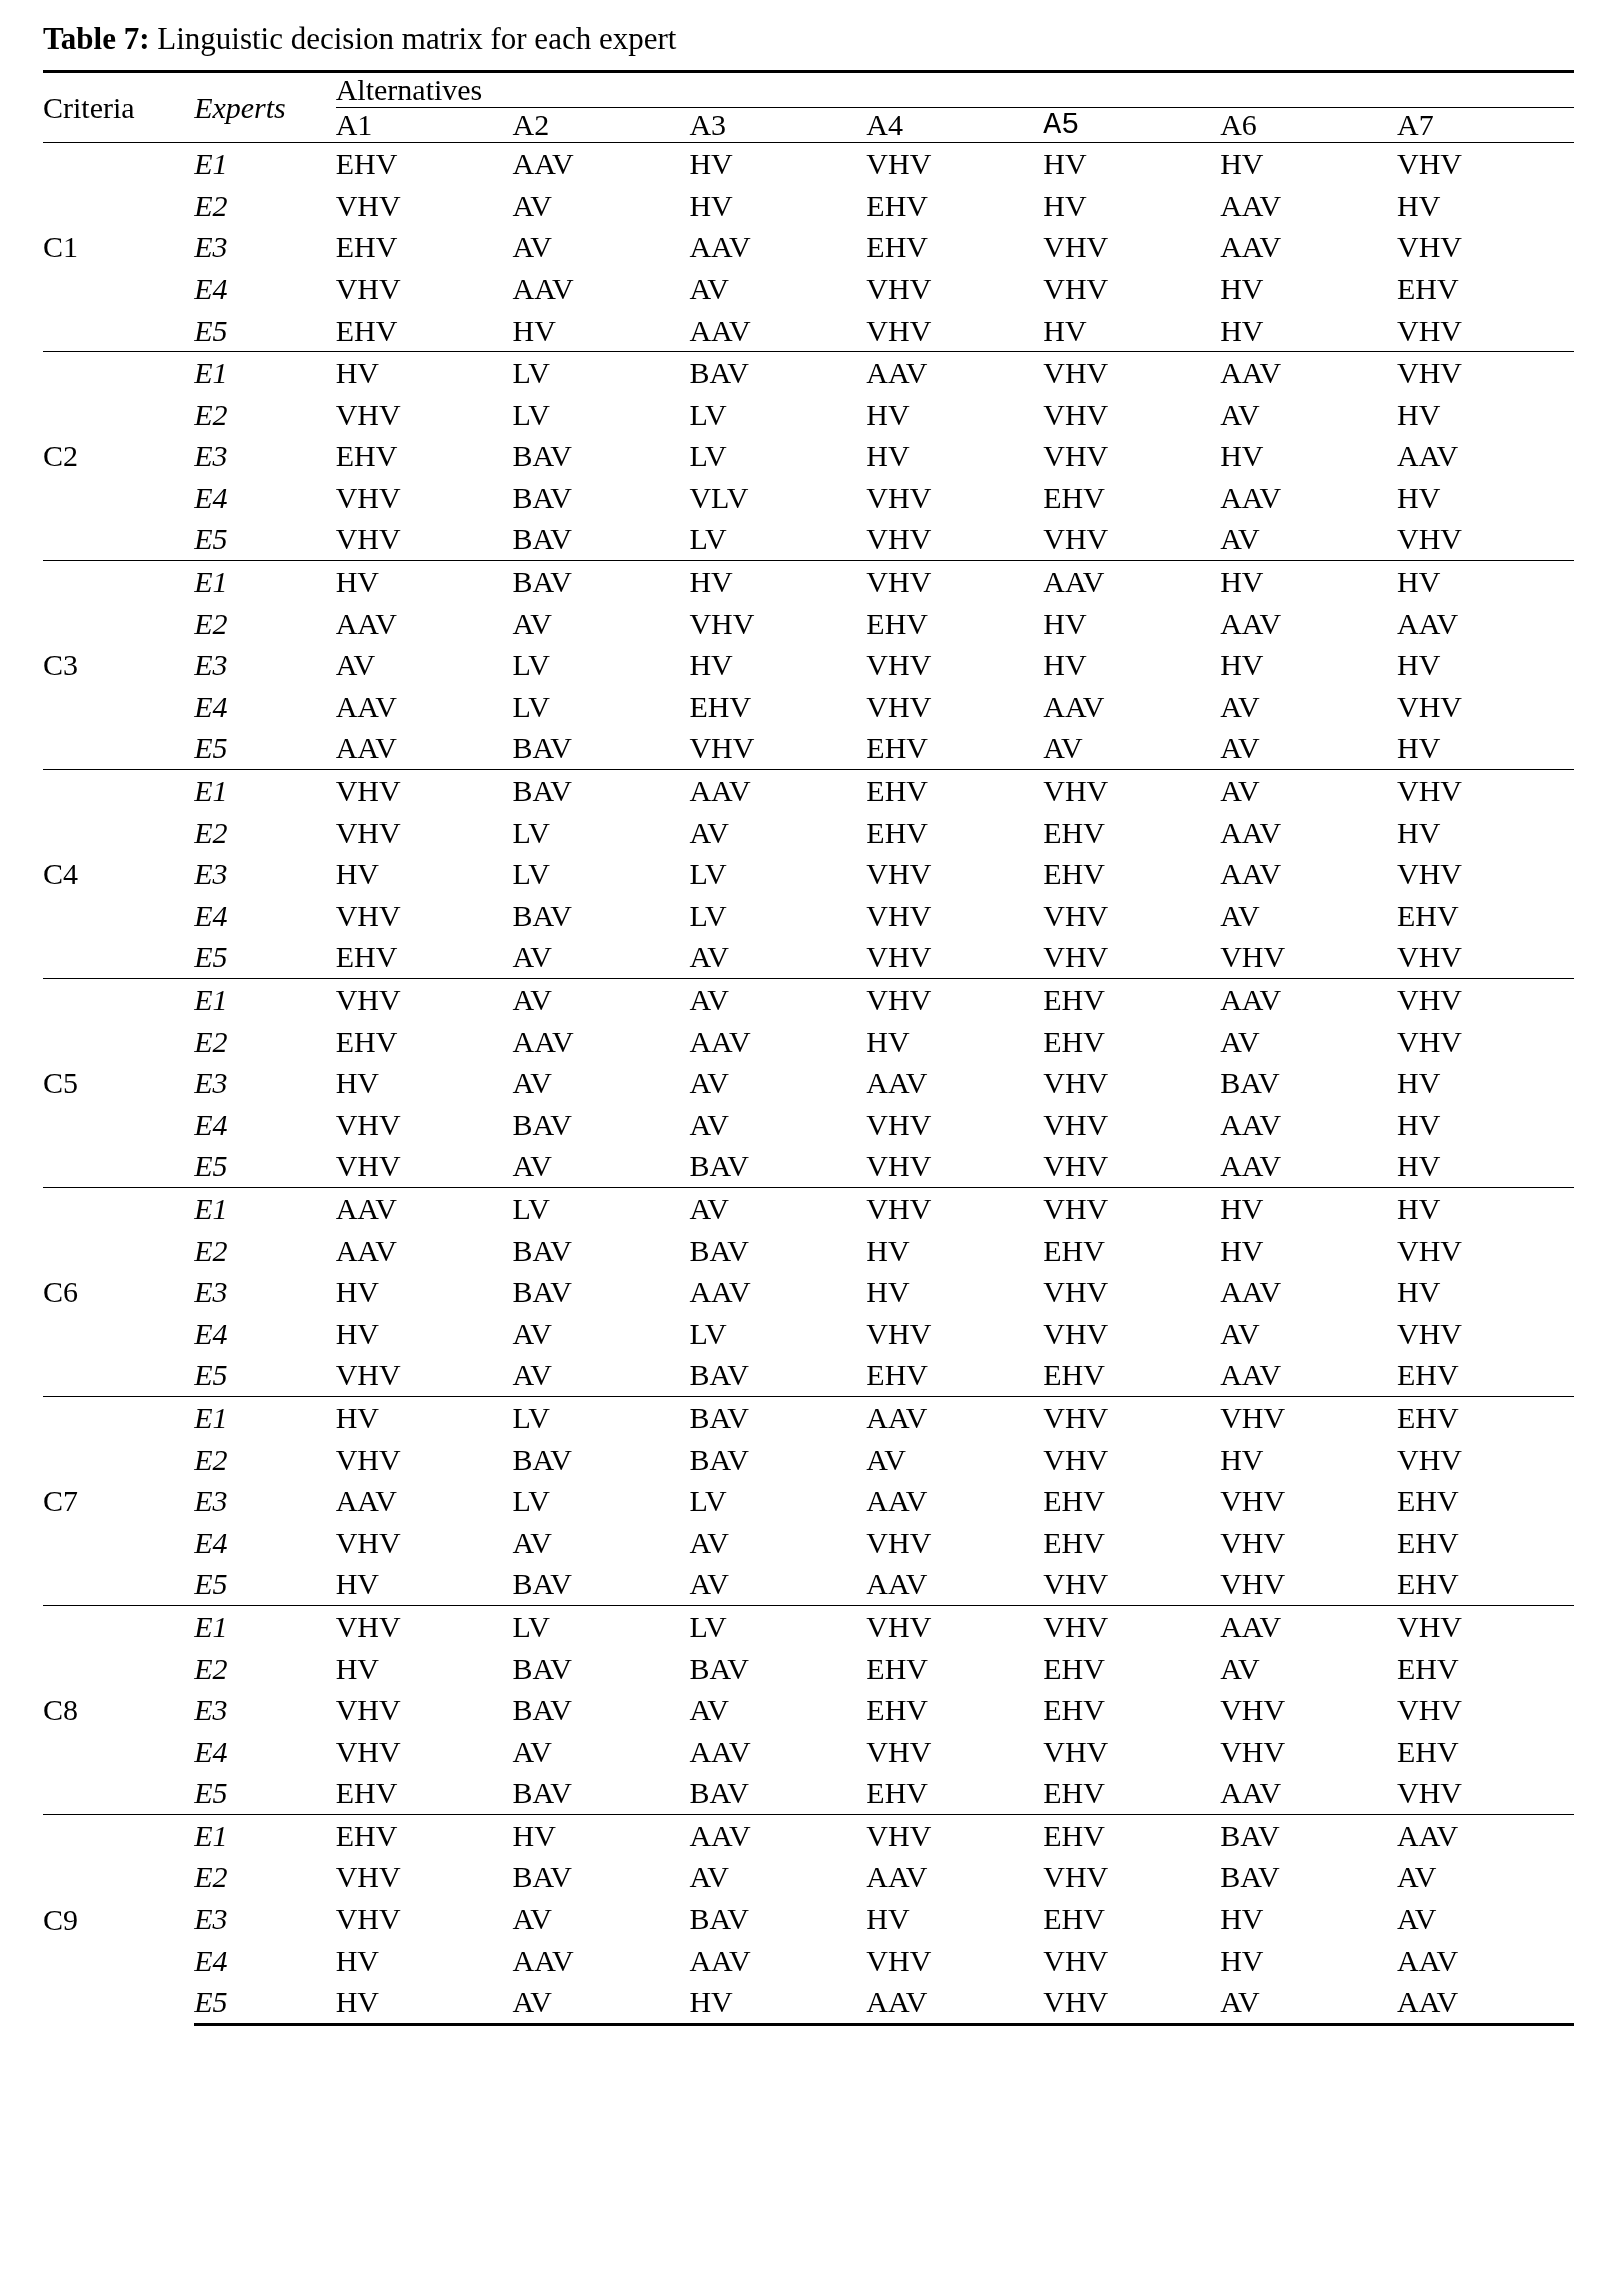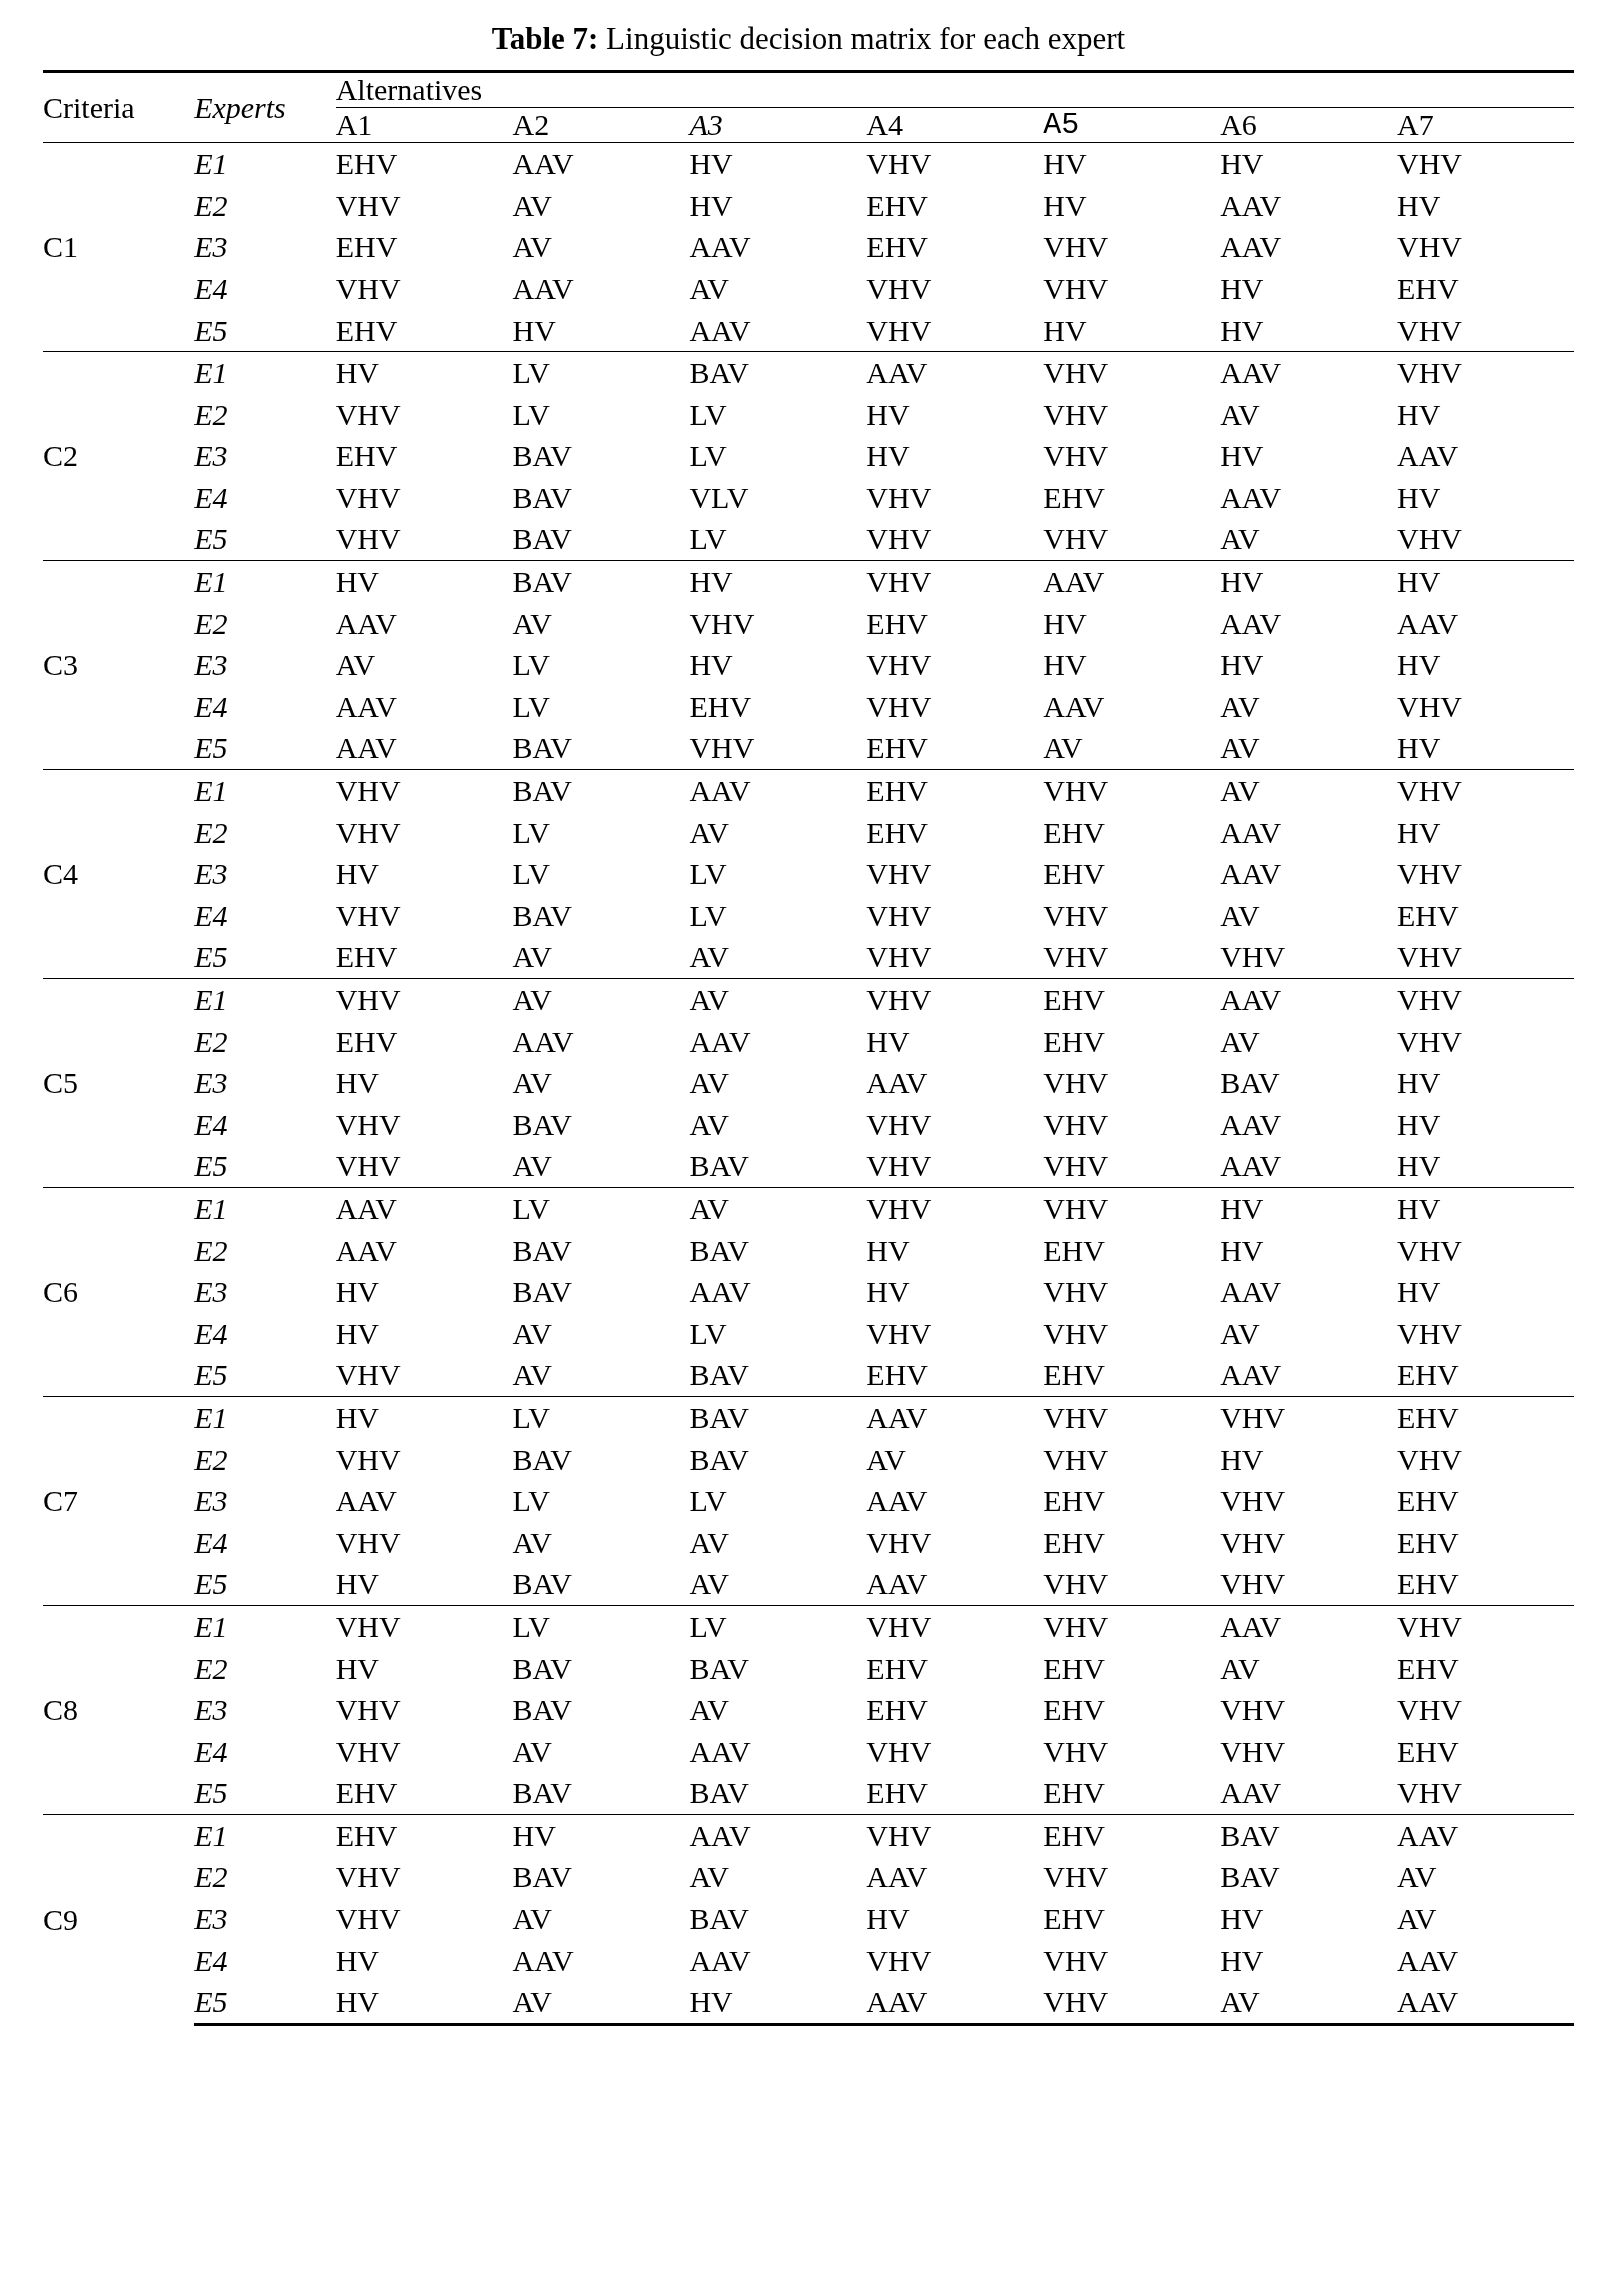--- a/index.html
+++ b/index.html
@@ -11,21 +11,21 @@
     font-family: "Liberation Serif", serif;
     color: #000000;
     width: 1617px;
   }
   .page {
     width: 1617px;
     box-sizing: border-box;
     padding: 15px 43px 33px 43px;
   }
   .caption {
-    text-align: center;
+    text-align: left;
     font-size: 31px;
     line-height: 1.25;
     margin: 5px 0 11.6px 0;
   }
   .caption .lbl {
     font-weight: bold;
   }
   table.matrix {
     border-collapse: collapse;
     width: 100%;
@@ -93,21 +93,21 @@
     <tbody id="table-body">
 
     <tr class="rule-top">
           <td class="crit hdr-cell" rowspan="2">Criteria</td>
           <td class="exp hdr-cell" rowspan="2">Experts</td>
           <td class="alt-span" colspan="7">Alternatives</td>
         </tr>
         <tr class="sub-hdr">
           <td class="val" style="border-top: 1.7px solid rgb(0, 0, 0);">A1</td>
           <td class="val" style="border-top: 1.7px solid rgb(0, 0, 0); margin-left: 28px;">A2</td>
-          <td class="val" style="border-top: 1.7px solid rgb(0, 0, 0); font-style: italic;">A3</td>
+          <td class="val" style="border-top: 1.7px solid rgb(0, 0, 0);">A3</td>
           <td class="val" style="border-top: 1.7px solid rgb(0, 0, 0);">A4</td>
           <td class="val" style="border-top: 1.7px solid rgb(0, 0, 0); font-family: Liberation Mono, monospace;">A5</td>
           <td class="val" style="border-top: 1.7px solid rgb(0, 0, 0); margin-left: 32px;">A6</td>
           <td class="val" style="border-top: 1.7px solid rgb(0, 0, 0);">A7</td>
         </tr>
         <tr class="datarow rule-mid grpfirst">
           <td class="crit" rowspan="5">C1</td>
           <td class="exp">E1</td>
           <td class="val">EHV</td>
           <td class="val">AAV</td>

